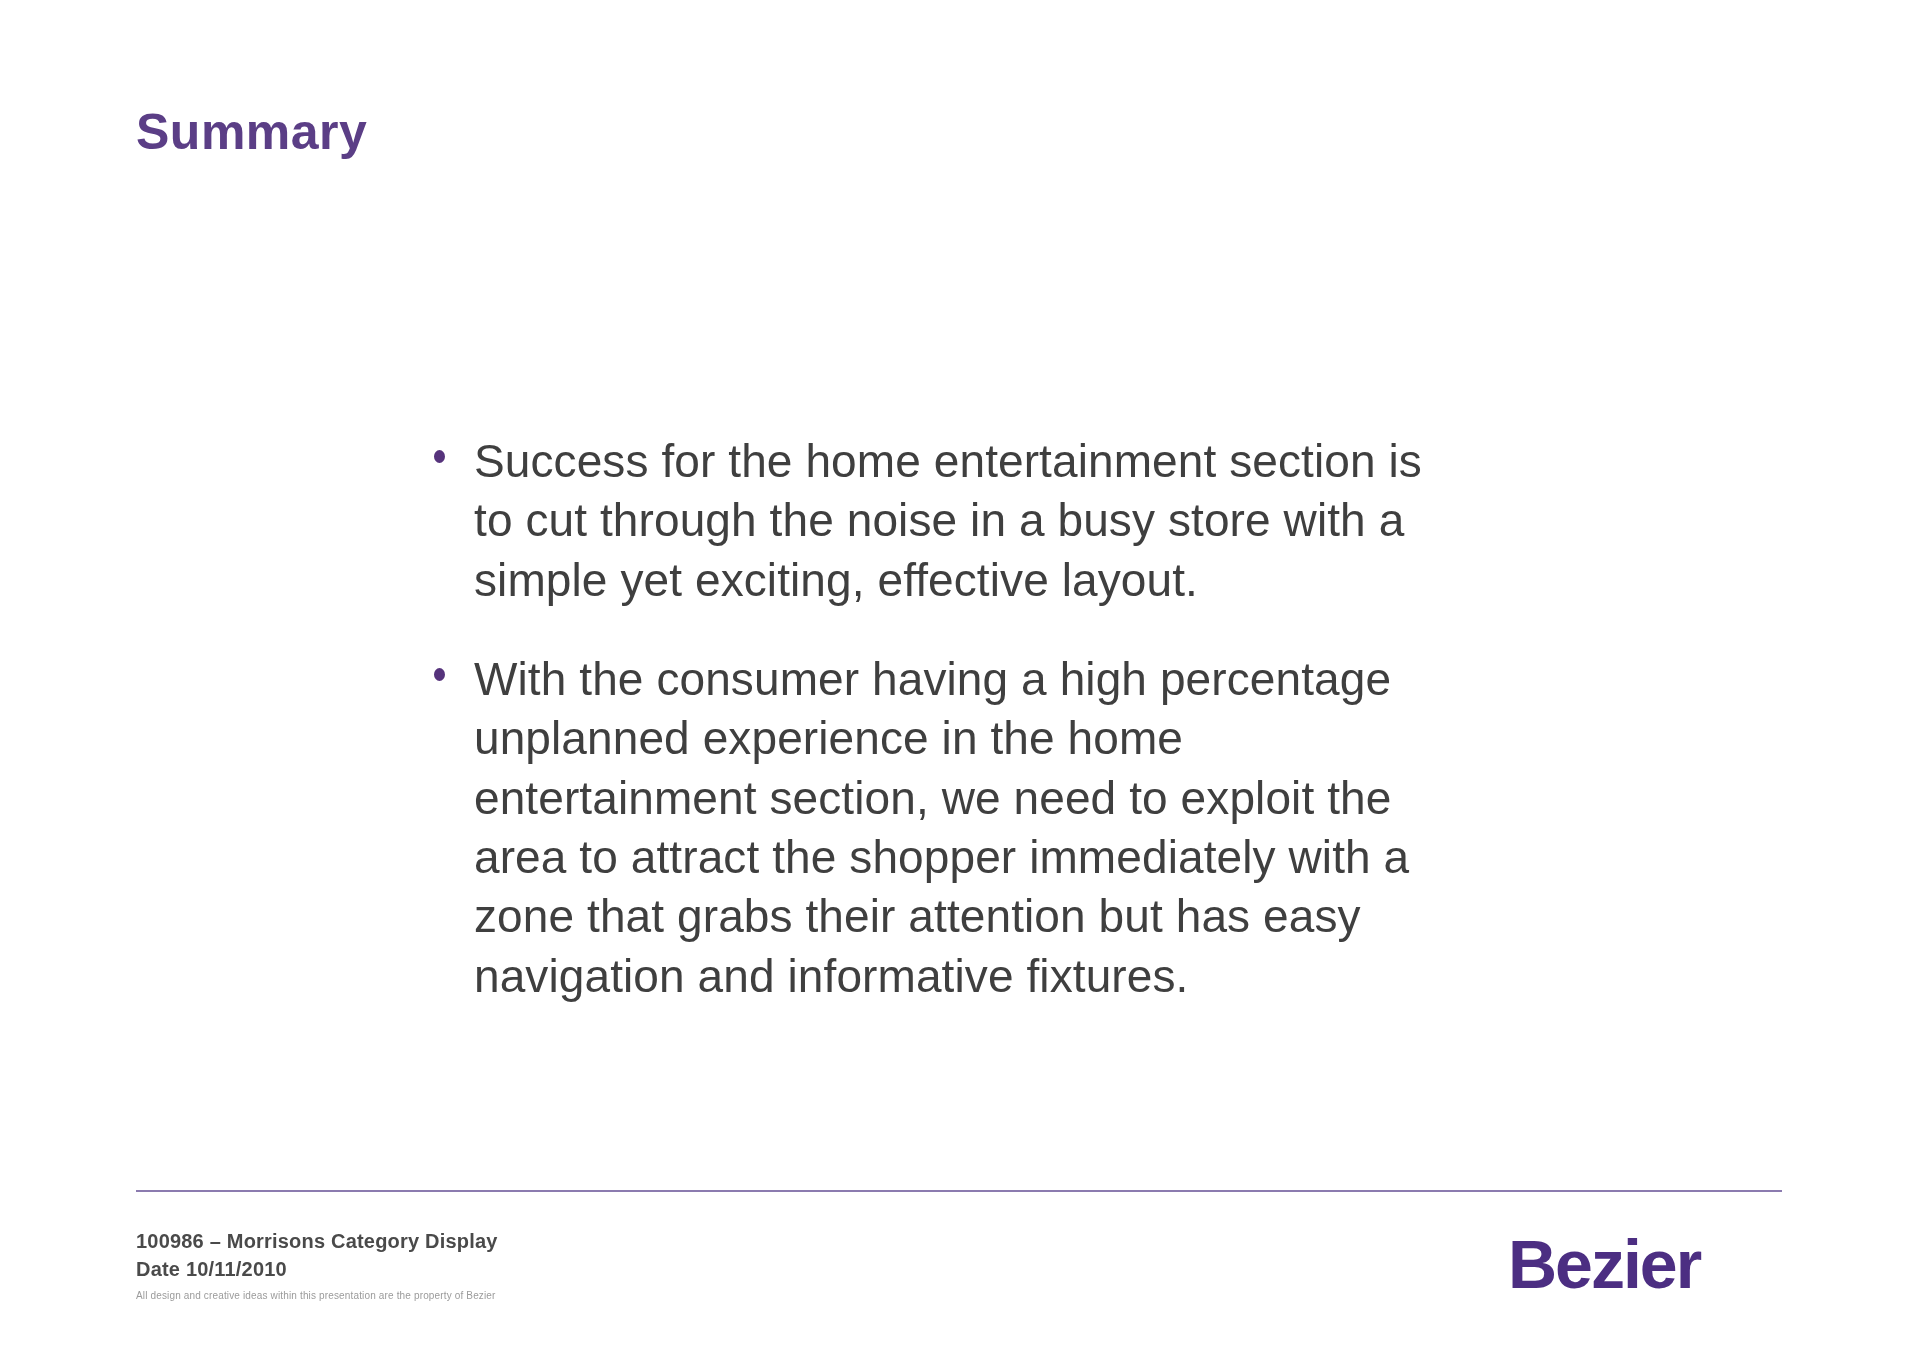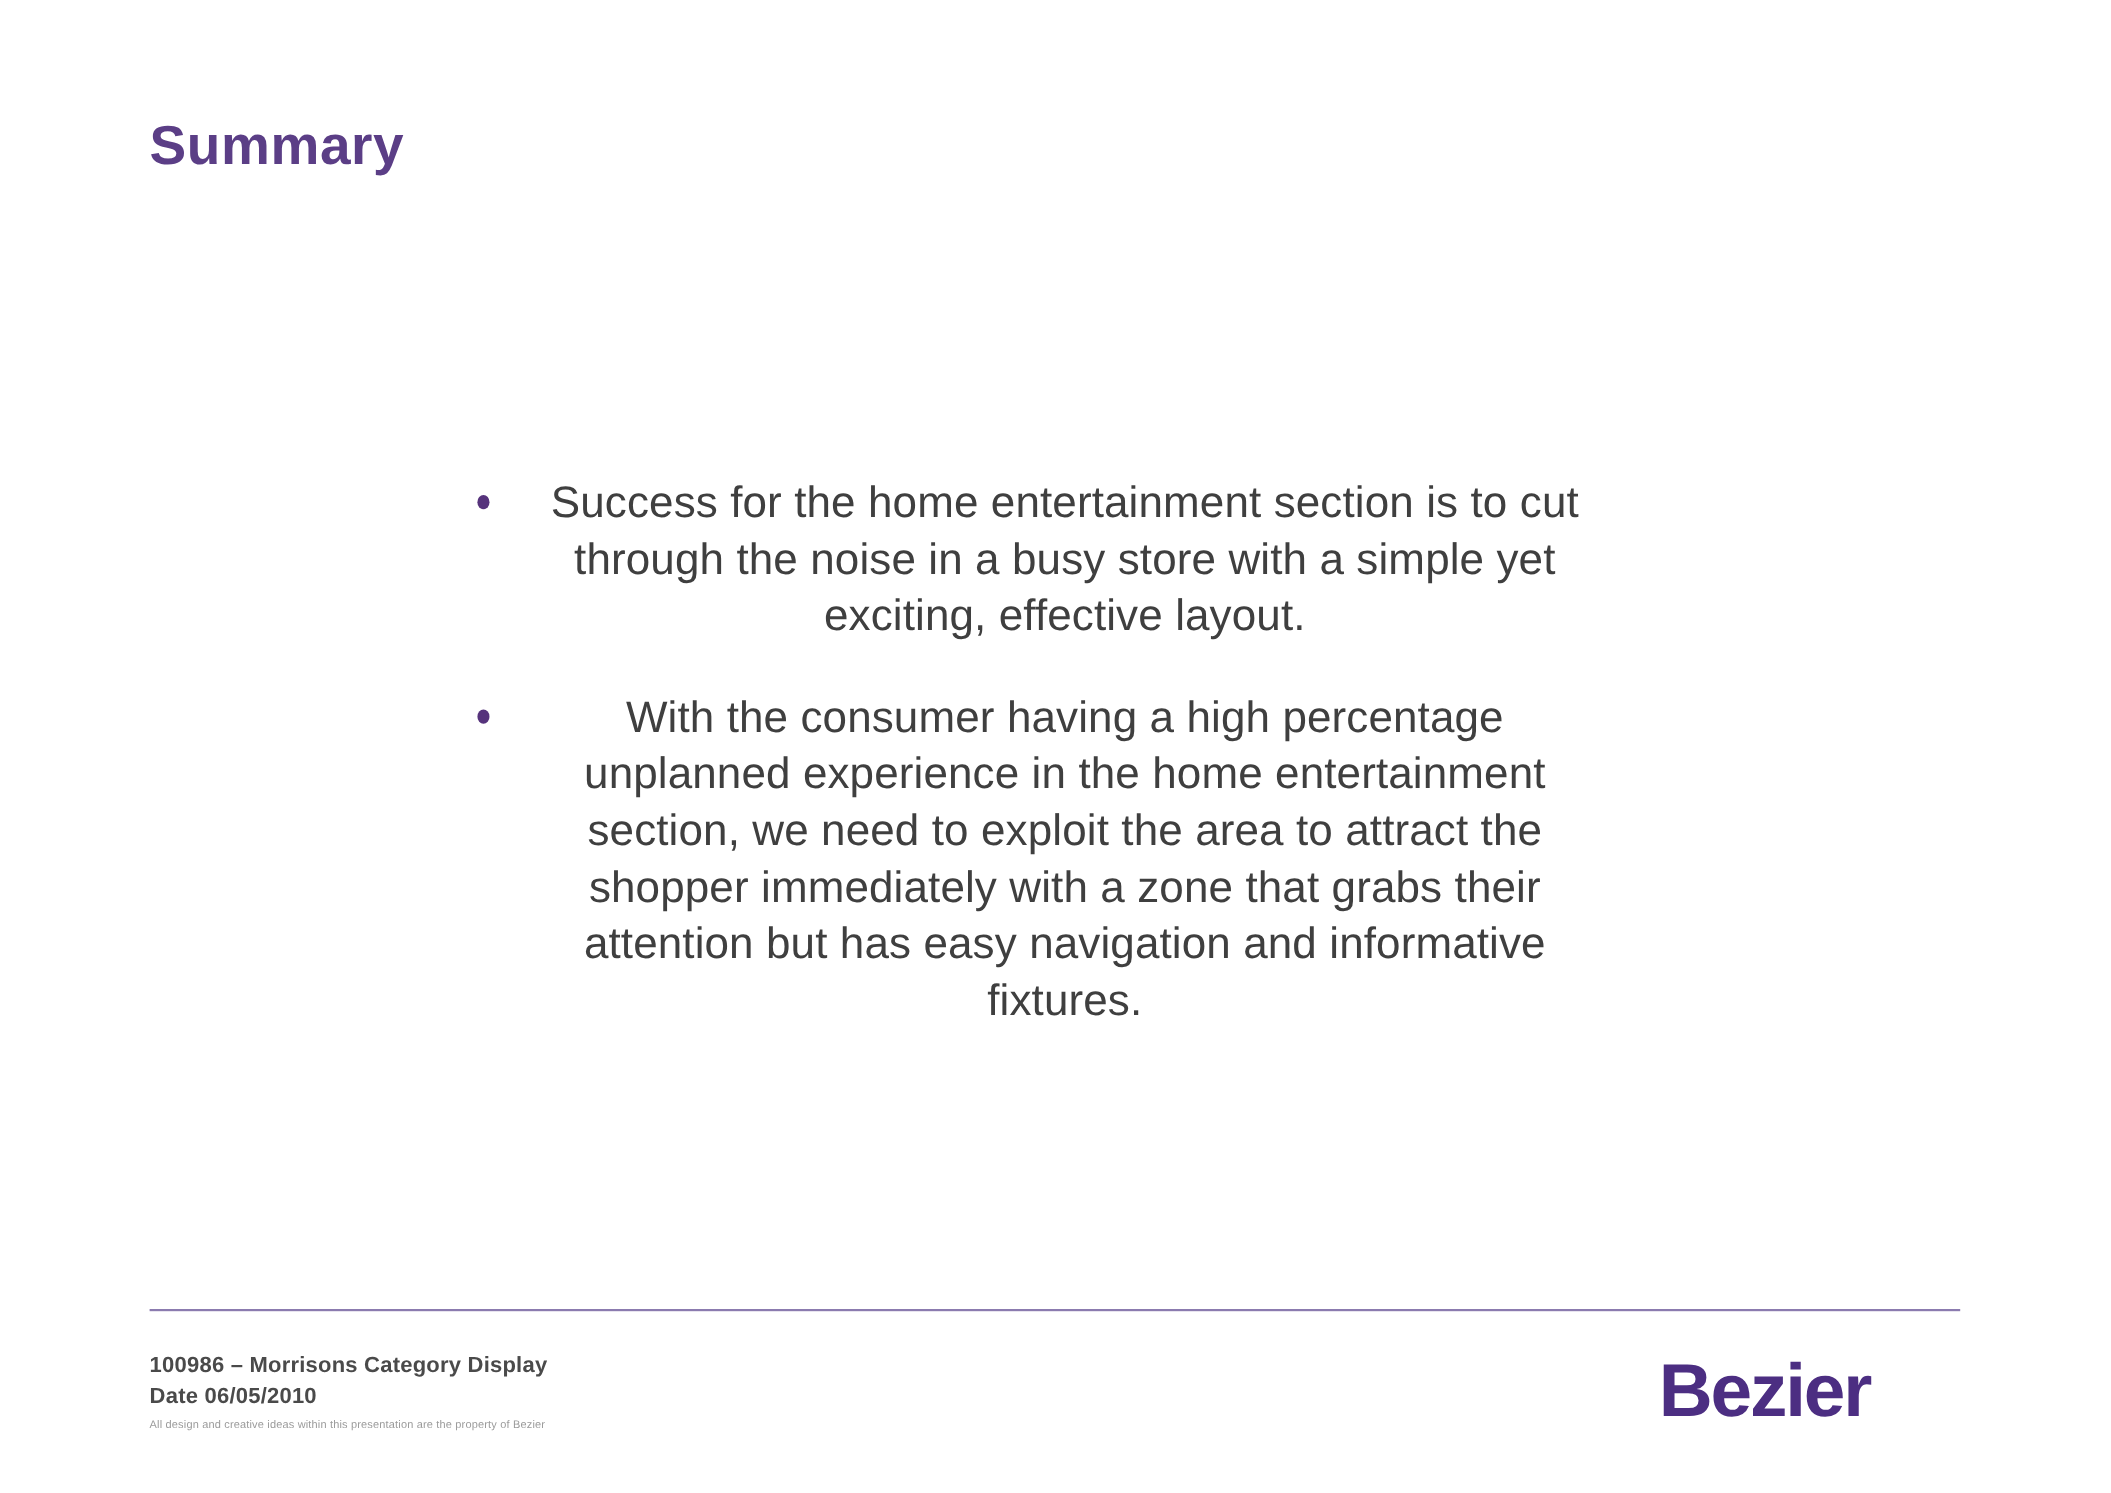--- a/index.html
+++ b/index.html
@@ -37,25 +37,24 @@
     left: 432px;
     top: 432px;
     width: 1030px;
   }
   .bullet-item {
     position: relative;
     display: block;
     padding-left: 42px;
     margin-bottom: 40px;
     color: #3F3F3F;
-    font-size: 40px;
+    font-size: 46px;
     line-height: 1.29;
     font-weight: 300;
     letter-spacing: 0.1px;
-    text-align: center;
   }
   .bullet-item:last-child {
     margin-bottom: 16px;
   }
   .bullet-dot {
     position: absolute;
     left: 2px;
     top: 18px;
     width: 11px;
     height: 13px;
@@ -135,21 +134,21 @@
       <span class="bullet-dot"></span>
       <span class="bullet-text">With the consumer having a high percentage unplanned experience in the home entertainment section, we need to exploit the area to attract the shopper immediately with a zone that grabs their attention but has easy navigation and informative fixtures.</span>
     </div>
 
   </div>
 
   <div class="footer-rule"></div>
 
   <div class="footer-block">
     <div class="footer-line-main">100986 – Morrisons Category Display</div>
-    <div class="footer-line-main">Date 06/05/2010</div>
+    <div class="footer-line-main">Date 10/11/2010</div>
     <div class="footer-fineprint">All design and creative ideas within this presentation are the property of Bezier</div>
   </div>
 
   <div class="brand-logo">
     <span class="brand-logo-text">Bezier</span>
   </div>
 
 </div>
 
 </body></html>

